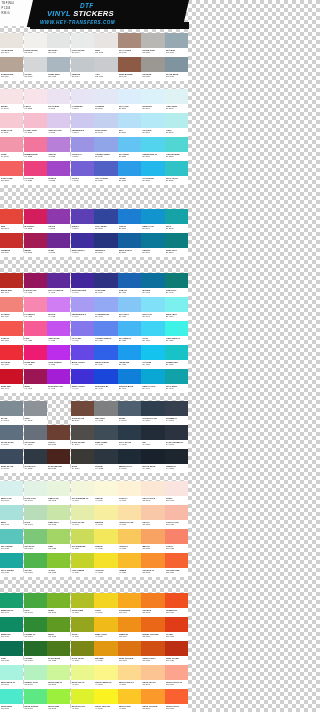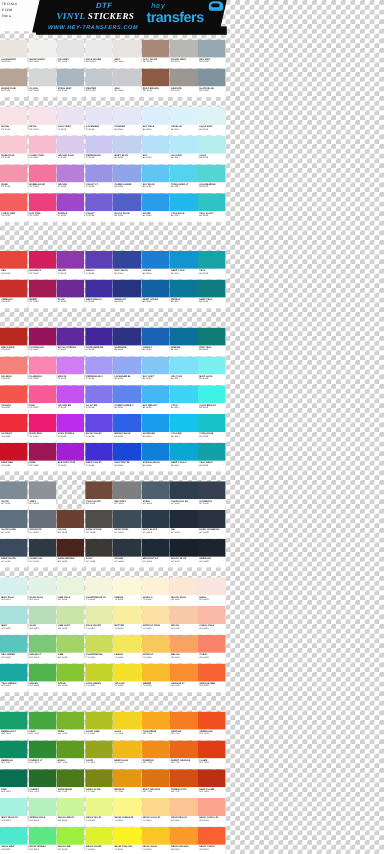--- a/index.html
+++ b/index.html
@@ -41,21 +41,20 @@
   }
   .dtf{
     position:absolute;left:80px;top:2px;
     font-size:6.4px;font-weight:bold;font-style:italic;color:#2ba7e8;
     letter-spacing:.4px;
   }
   .vinyl{
     position:absolute;left:47px;top:8.5px;
     font-size:7.6px;font-weight:bold;font-style:italic;color:#ffffff;
     letter-spacing:.3px;
-    font-family:Liberation Serif, serif;
   }
   .vinyl .hl{color:#2ba7e8;}
   .wwwline{
     position:absolute;left:40px;top:19.5px;
     font-size:4.6px;font-weight:bold;font-style:italic;color:#2ba7e8;
     letter-spacing:.5px;
   }
   .brand{
     position:absolute;left:122px;top:0.5px;width:66px;height:27px;
   }
@@ -111,25 +110,20 @@
       <div class="hdr-code">R36 G</div>
     </div>
     <div class="hdr-band"></div>
     <div class="hdr-band2"></div>
     <div class="dtf">DTF</div>
     <div class="vinyl">
       <span class="hl">VINYL</span>
       <span>STICKERS</span>
     </div>
     <div class="wwwline">WWW.HEY-TRANSFERS.COM</div>
-    <div class="brand">
-      <span class="brand-hey">hey</span>
-      <span class="brand-mark"></span>
-      <span class="brand-tr">transfers</span>
-    </div>
   </div>
 
   <div class="grid" id="grid">
       <div class="section" style="position: absolute; left: 0px; top: 0px; width: 189px;">
         <div class="row" style="height: 24px;">
           <div class="cell">
             <div class="chip" style="background: rgb(234, 228, 222);"></div>
             <div class="lab">
               <span class="n">ALABASTER</span>
               <span class="h">NC 1001</span>

